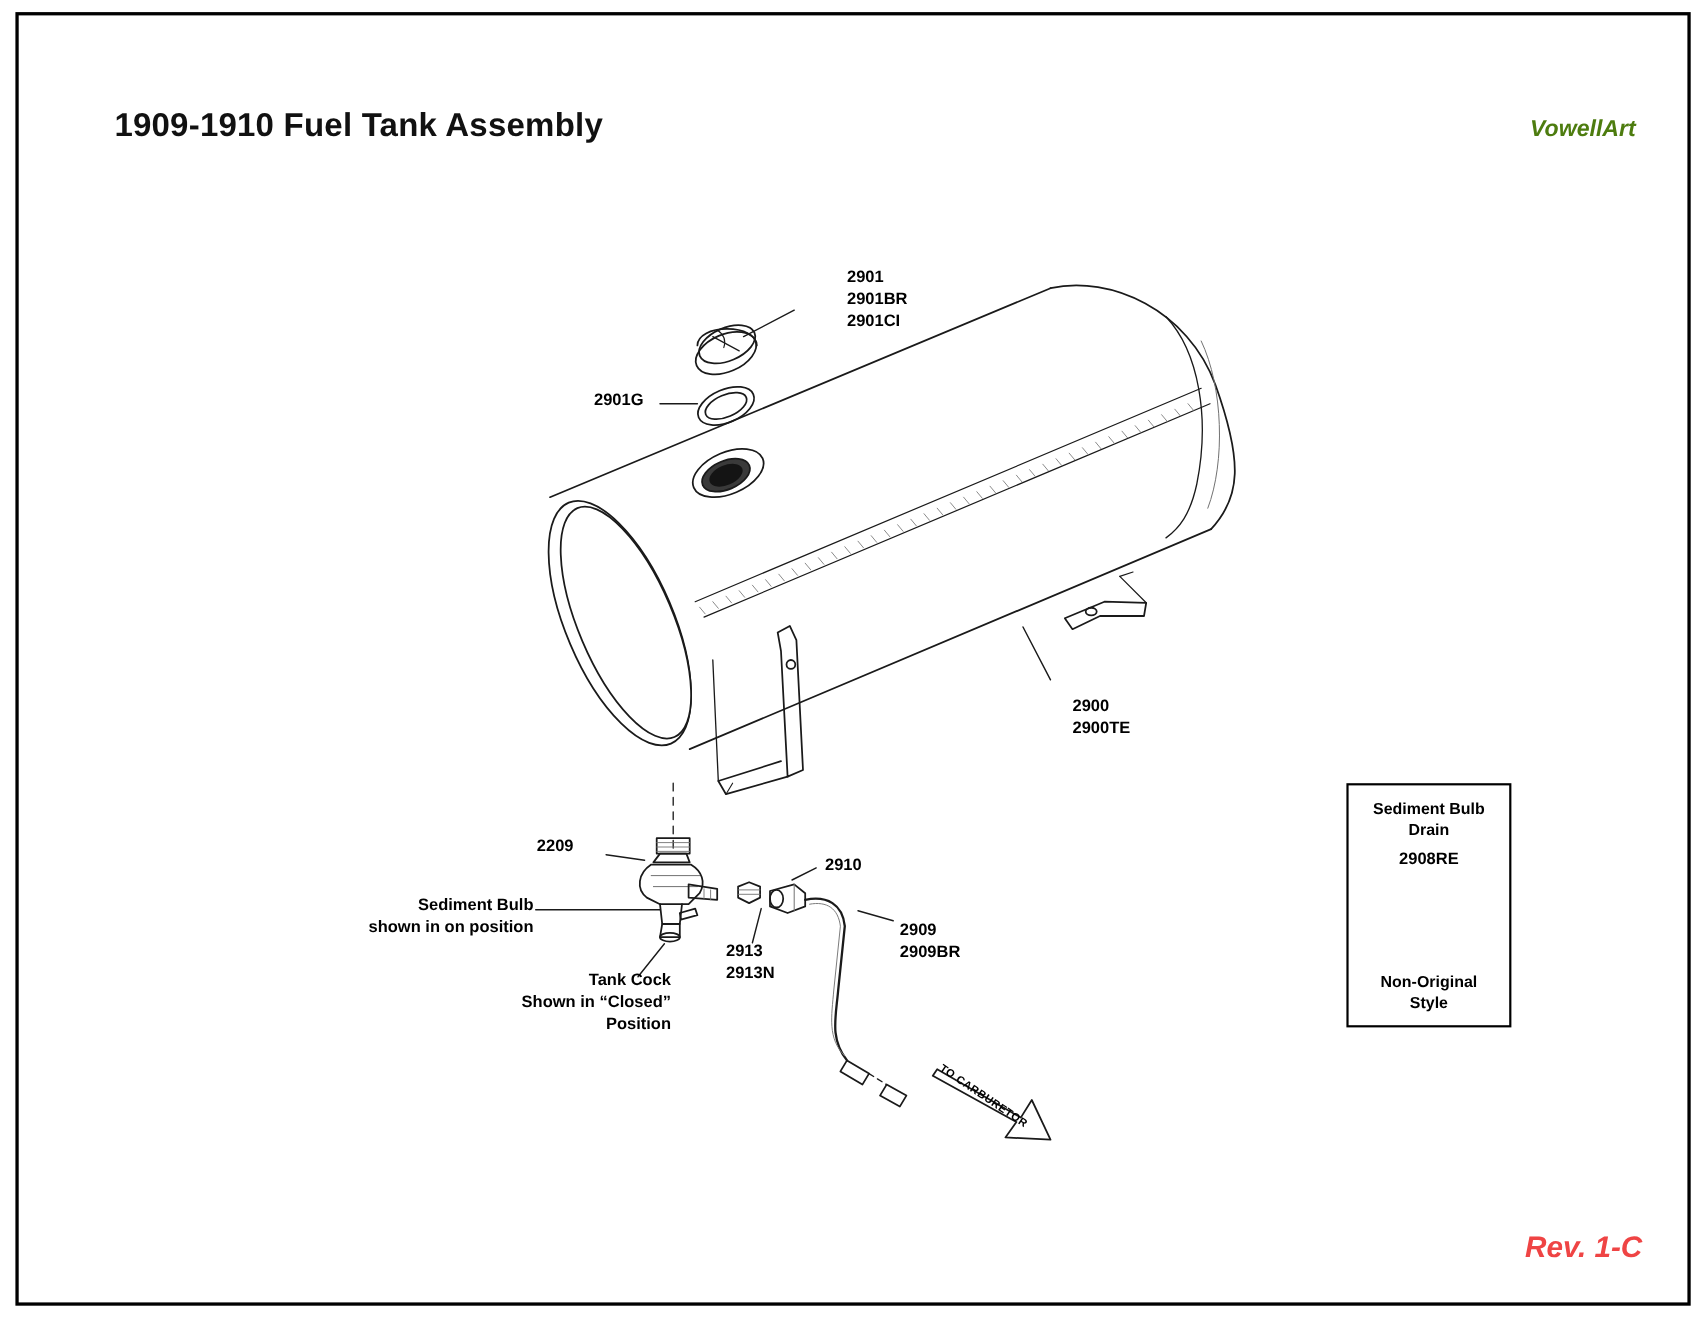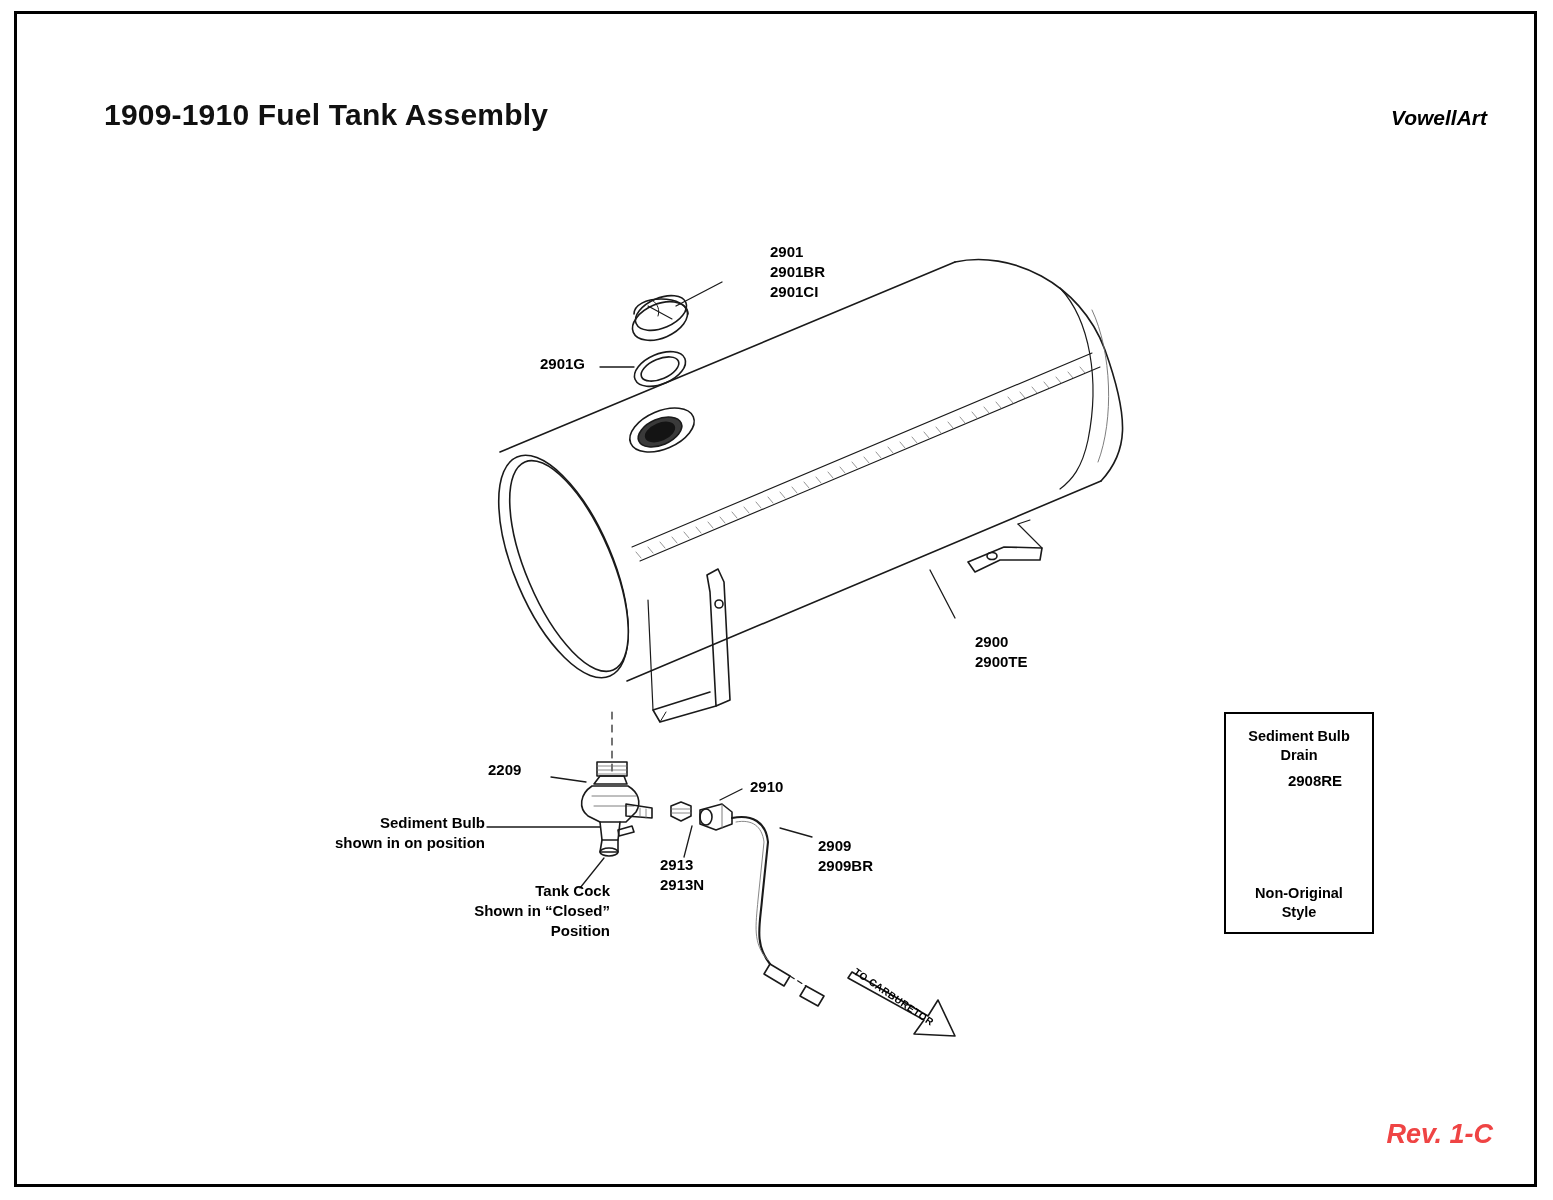--- a/index.html
+++ b/index.html
@@ -37,21 +37,21 @@
     letter-spacing: 0.2px;
     white-space: nowrap;
   }
   .brand {
     position: absolute;
     right: 110px;
     top: 106px;
     font-size: 21px;
     font-weight: bold;
     font-style: italic;
-    color: #000000;
+    color: #4d7c0f;
     white-space: nowrap;
     margin-left: 40px;
   }
   .rev {
     position: absolute;
     right: 104px;
     bottom: 50px;
     font-size: 27px;
     font-weight: bold;
     font-style: italic;
@@ -92,21 +92,20 @@
     white-space: pre;
   }
   .note-part {
     position: absolute;
     left: 1224px;
     top: 772px;
     width: 150px;
     text-align: center;
     font-size: 15px;
     font-weight: bold;
-    margin-left: 16px;
   }
   .note-foot {
     position: absolute;
     left: 1224px;
     top: 884px;
     width: 150px;
     text-align: center;
     font-size: 14.5px;
     font-weight: bold;
     line-height: 1.32;

